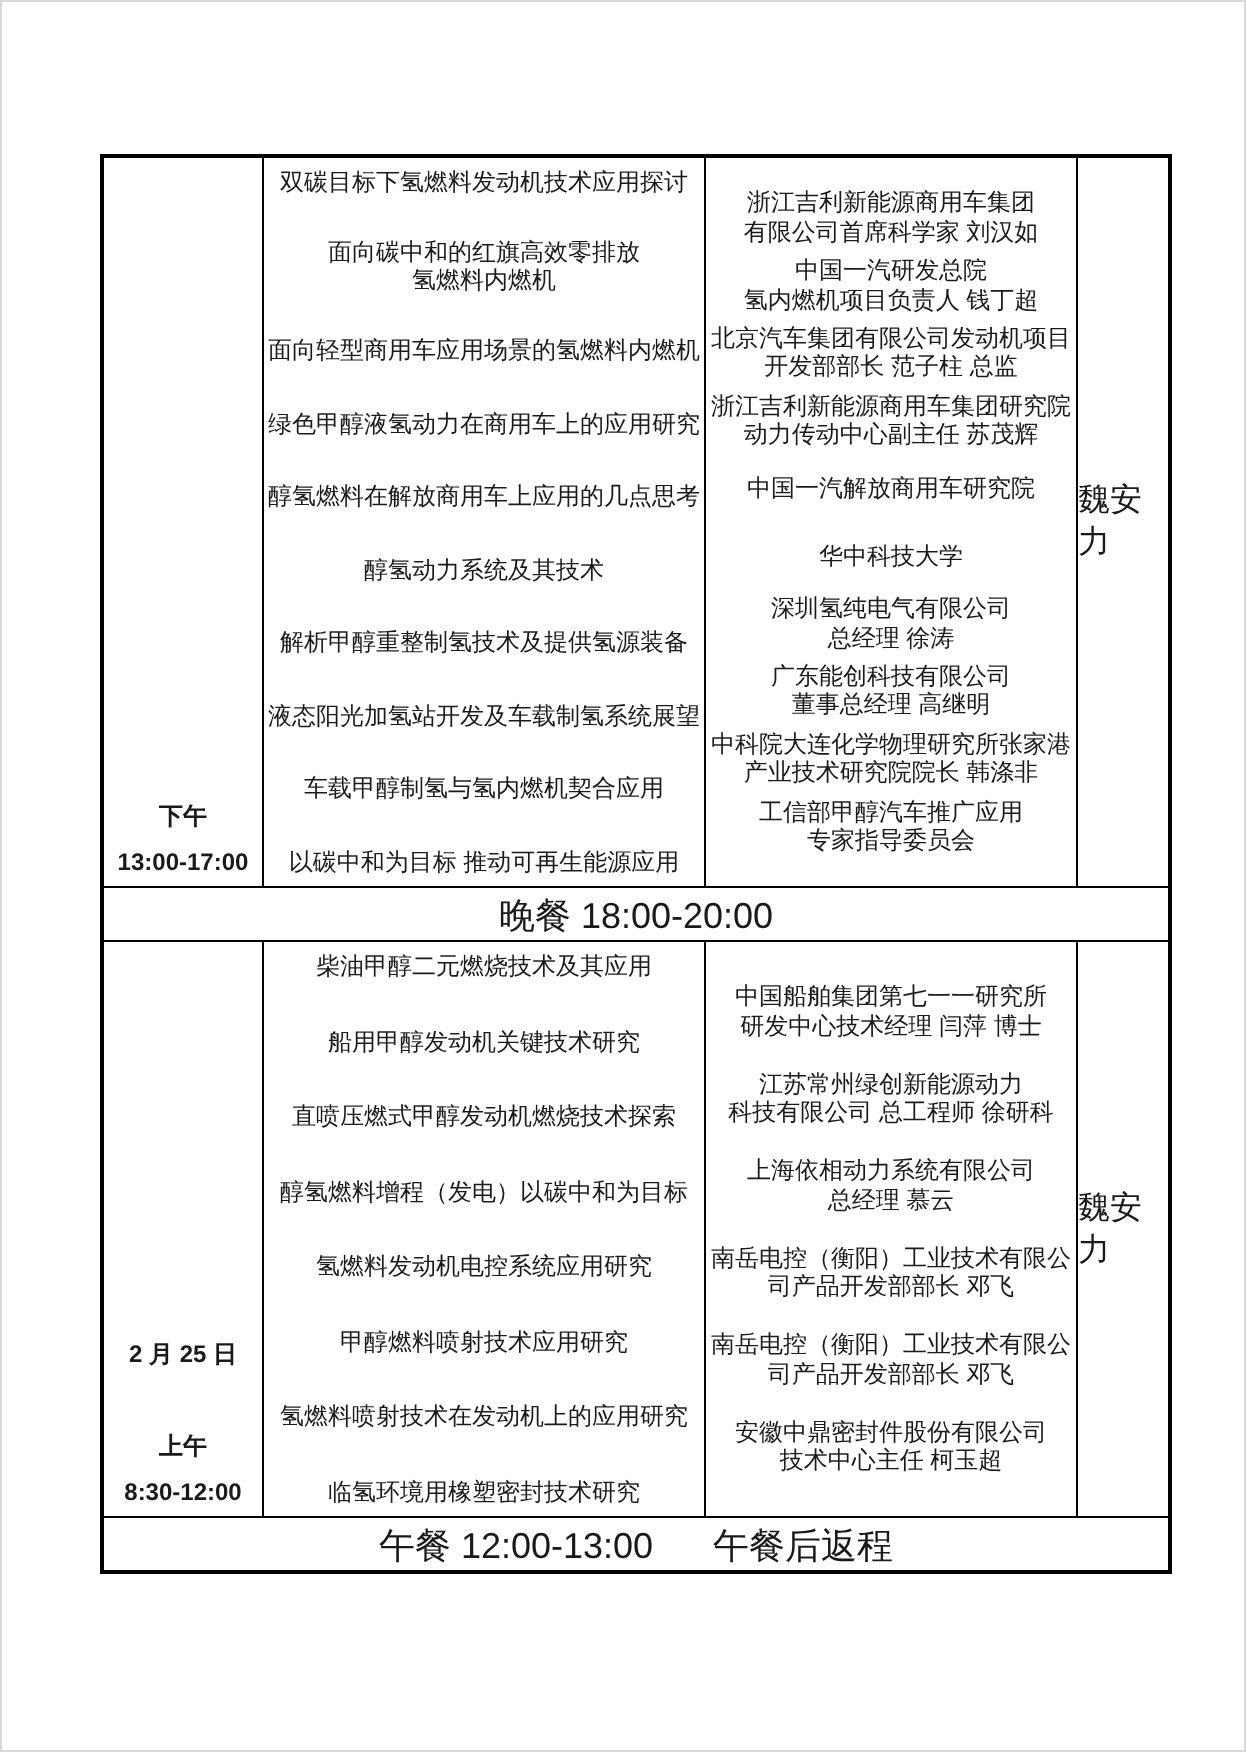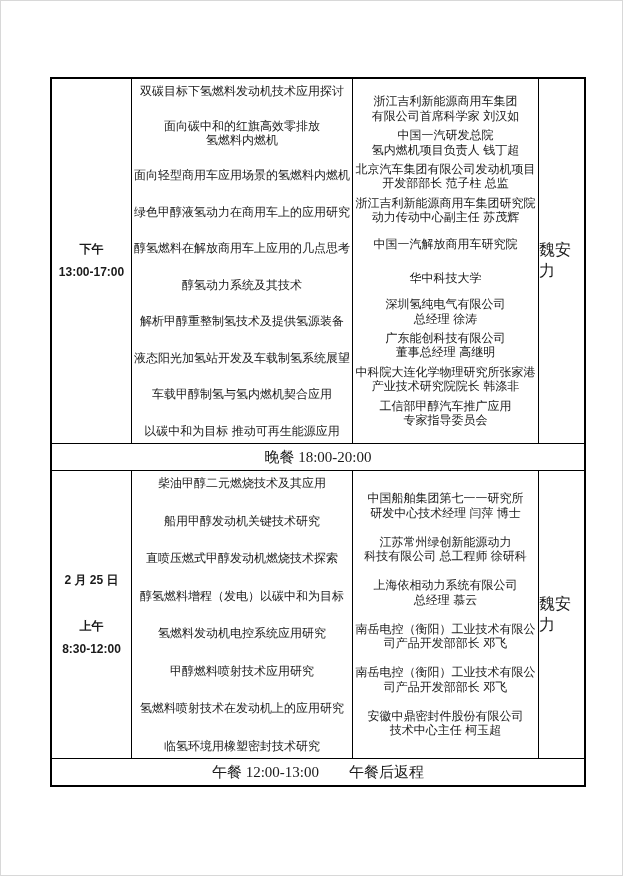--- a/index.html
+++ b/index.html
@@ -28,21 +28,21 @@
     align-items:stretch;
   }
   .session.s1{height:364px;}
   .session.s2{height:287px;}
   .col{box-sizing:border-box;}
   .col.time{
     width:80px;
     flex:0 0 80px;
     border-right:1px solid #000;
     display:flex;flex-direction:column;
-    justify-content:center;align-items:center;
+    justify-content:flex-end;align-items:center;
     font-weight:bold;
     font-size:12px;
     line-height:23px;
     text-align:center;
   }
   .col.topics{
     width:221px;
     flex:0 0 221px;
     border-right:1px solid #000;
     display:flex;flex-direction:column;
@@ -66,23 +66,22 @@
     display:flex;flex-direction:column;
     justify-content:center;align-items:center;
     text-align:center;
     font-size:12px;
     line-height:14.5px;
   }
   .line{white-space:pre;}
   .meal-row{
     border-top:1px solid #000;
     height:26px;
-    display:flex;align-items:center;justify-content:center;
-    font-size:15px;
-    font-family:Liberation Serif, serif;
+    display:flex;align-items:flex-end;justify-content:center;
+    font-size:18px;
   }
   .session.s2{border-top:1px solid #000;}
   .lunch-gap{display:inline-block;width:30px;}
 </style>
 </head>
 <body>
 
 <div class="page">
   <div class="schedule-table">
 

